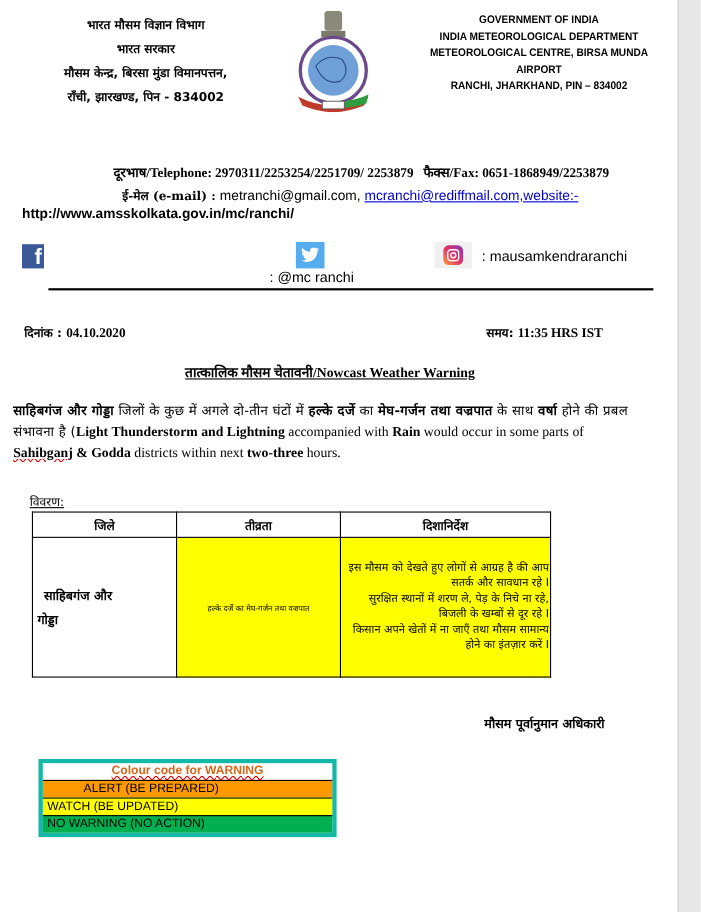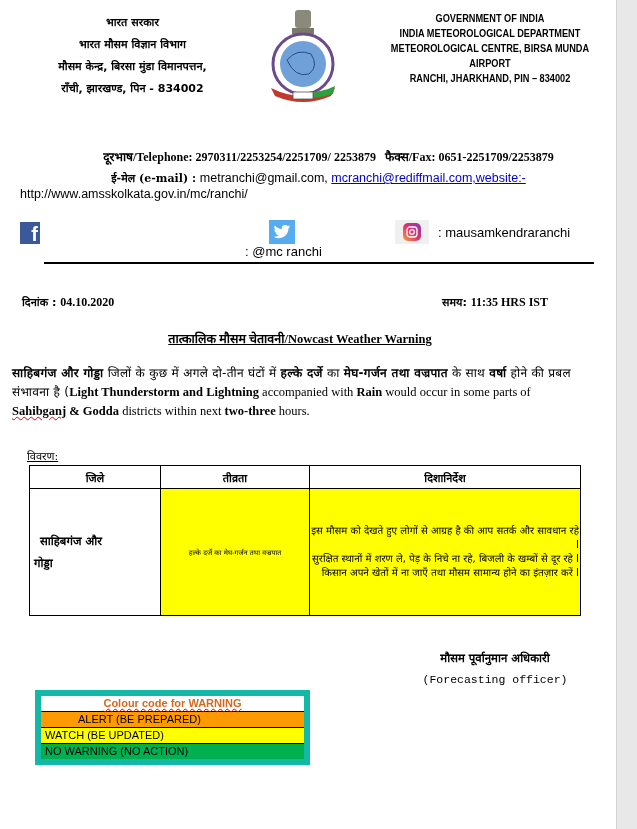--- a/index.html
+++ b/index.html
@@ -6,57 +6,57 @@
   body{width:637px;height:829px;background:#f0f0f0;position:relative;overflow:hidden;font-family:"Liberation Serif",serif;color:#000;}
   .page{position:absolute;left:0;top:0;width:617px;height:829px;background:#fff;}
   .scroll-track{position:absolute;right:0;top:0;width:20px;height:829px;background:#e8e8e8;border-left:1px solid #d0d0d0;}
   .hdr-hi{position:absolute;left:20px;top:12px;width:225px;text-align:center;font-family:"DejaVu Sans",sans-serif;font-weight:bold;font-size:11px;line-height:22px;}
   .hdr-en{position:absolute;left:375px;top:11px;width:230px;text-align:center;font-family:"Liberation Sans",sans-serif;font-weight:bold;font-size:10px;line-height:15px;transform:scaleX(0.92);transform-origin:center;}
   .emblem{position:absolute;left:265px;top:8px;width:76px;height:94px;}
   .contact{position:absolute;left:0;top:148px;width:617px;font-size:12px;}
   .contact .l1{text-align:center;font-weight:bold;margin-left:40px;}
   .contact .l2{text-align:center;font-family:"Liberation Sans",sans-serif;font-size:12.5px;margin-top:5px;margin-left:20px;}
   .contact .l2 a{color:#0000cc;text-decoration:underline;}
-  .contact .l3{font-family:"Liberation Sans",sans-serif;font-size:12.5px;margin-left:20px;margin-top:2px;}
+  .contact .l3{font-family:"Liberation Sans",sans-serif;font-size:12.5px;margin-left:20px;margin-top:2px;font-weight:bold;}
   .social{position:absolute;top:220px;left:0;width:617px;height:30px;font-family:"Liberation Sans",sans-serif;font-size:13px;}
   .soc{position:absolute;display:flex;align-items:center;}
   .fb-icon{width:20px;height:22px;background:#3b5998;color:#fff;font-weight:bold;font-size:20px;display:flex;align-items:flex-end;justify-content:flex-end;font-family:"Liberation Sans",sans-serif;padding-right:2px;box-sizing:border-box;line-height:20px;}
   .tw-icon{width:26px;height:24px;background:#55acee;display:flex;align-items:center;justify-content:center;}
   .ig-wrap{width:34px;height:24px;background:#f0f0f0;display:flex;align-items:center;justify-content:center;}
   .ig-icon{width:18px;height:18px;border-radius:5px;background:linear-gradient(45deg,#f9a13b,#e1306c 50%,#833ab4);display:flex;align-items:center;justify-content:center;}
   .hr{position:absolute;left:44px;top:262px;width:550px;height:2px;background:#000;}
   .date{position:absolute;left:22px;top:294px;font-size:12px;font-weight:bold;}
   .time{position:absolute;left:442px;top:294px;font-size:12px;font-weight:bold;}
   .title{position:absolute;left:0;width:600px;top:330px;text-align:center;font-size:12.5px;font-weight:bold;text-decoration:underline;}
   .body-text{position:absolute;left:12px;top:364px;width:560px;font-size:12.5px;line-height:19px;}
   .body-text .hi{font-family:"DejaVu Sans",sans-serif;font-size:12px;letter-spacing:0.3px;}
   .spell{text-decoration:underline wavy #d00;text-decoration-thickness:1px;}
   .vivran{position:absolute;left:27px;top:448px;font-family:"DejaVu Sans",sans-serif;font-size:11px;text-decoration:underline;}
-  table.warn{position:absolute;left:29px;top:465px;width:552px;border-collapse:collapse;}
+  table.warn{position:absolute;left:29px;top:465px;width:472px;border-collapse:collapse;}
   table.warn td, table.warn th{border:1.5px solid #000;}
   table.warn th{height:20px;font-family:"DejaVu Sans",sans-serif;font-size:11px;font-weight:bold;background:#fff;}
   table.warn td{height:124px;vertical-align:middle;}
   .c1{width:125px;font-family:"DejaVu Sans",sans-serif;font-weight:bold;font-size:11.5px;line-height:22px;padding-left:4px;}
   .c2{width:146px;background:#ffff00;text-align:center;font-family:"DejaVu Sans",sans-serif;font-size:7px;}
   .c3{background:#ffff00;text-align:right;font-family:"DejaVu Sans",sans-serif;font-size:10px;line-height:14px;}
   .sign{position:absolute;left:410px;top:650px;width:170px;text-align:center;}
   .sign .hi{font-family:"DejaVu Sans",sans-serif;font-weight:bold;font-size:11.5px;}
   .sign .en{font-family:"Liberation Mono",monospace;font-size:11.5px;margin-top:8px;}
-  .legend{position:absolute;left:35px;top:690px;width:263px;border:6px solid #14b8a6;font-family:"Liberation Sans",sans-serif;font-size:11px;}
+  .legend{position:absolute;left:35px;top:690px;width:263px;border:4px solid #14b8a6;font-family:"Liberation Sans",sans-serif;font-size:11px;}
   .legend div{height:15px;line-height:15px;padding-left:4px;border-top:1px solid #000;}
   .legend .lh{border-top:none;text-align:center;color:#d2691e;font-weight:bold;background:#fff;padding-left:0;}
 </style>
 </head>
 <body>
 
 <div class="page">
 
   <div class="hdr-hi">
+    <div>भारत मौसम विज्ञान विभाग</div>
     <div>भारत सरकार</div>
-    <div>भारत मौसम विज्ञान विभाग</div>
     <div>मौसम केन्द्र, बिरसा मुंडा विमानपत्तन,</div>
     <div>राँची,  झारखण्ड, पिन - 834002</div>
   </div>
 
   <div class="emblem">
     <svg width="76" height="94" viewBox="0 0 76 94">
       <rect x="30" y="2" width="16" height="18" rx="3" fill="#8a8a7a"></rect>
       <rect x="27" y="20" width="22" height="6" fill="#7a7a6a"></rect>
       <circle cx="38" cy="56" r="30" fill="#fff" stroke="#6a4a8a" stroke-width="3"></circle>
       <circle cx="38" cy="56" r="23" fill="#6fa0d8"></circle>
@@ -69,21 +69,21 @@
 
   <div class="hdr-en">
     <div>GOVERNMENT OF INDIA</div>
     <div>INDIA METEOROLOGICAL DEPARTMENT</div>
     <div>METEOROLOGICAL CENTRE, BIRSA MUNDA AIRPORT</div>
     <div>RANCHI, JHARKHAND, PIN – 834002</div>
   </div>
 
   <div class="contact">
     <div class="l1">
-      <span>दूरभाष/Telephone: </span><span>2970311/2253254/2251709/ 2253879</span>&nbsp;&nbsp;&nbsp;<span>फैक्स/Fax: </span><span>0651-2251709/2253879</span>
+      <span>दूरभाष/Telephone: </span><span>2970311/2253254/2251709/ 2253879</span>&nbsp;&nbsp;&nbsp;<span>फैक्स/Fax: </span><span>0651-1868949/2253879</span>
     </div>
     <div class="l2">
       <span style="font-family:'DejaVu Serif',serif;font-weight:bold;font-size:11px;">ई-मेल (e-mail) : </span><span>metranchi@gmail.com, </span><a>mcranchi@rediffmail.com,website:-</a>
     </div>
     <div class="l3">http://www.amsskolkata.gov.in/mc/ranchi/</div>
   </div>
 
   <div class="social">
     <div class="soc" style="left:20px;top:2px;">
       <span class="fb-icon">f</span>
@@ -143,21 +143,20 @@
         <div>इस मौसम को देखते हुए लोगों से आग्रह है की आप सतर्क और सावधान रहे I</div>
         <div>सुरक्षित स्थानों में शरण ले, पेड़ के निचे ना रहे,  बिजली के खम्बों से दूर रहे I</div>
         <div>किसान अपने खेतों में ना जाएँ तथा मौसम सामान्य होने का इंतज़ार करें I</div>
       </td>
     </tr>
   </tbody>
     </table>
 
   <div class="sign">
     <div class="hi">मौसम पूर्वानुमान अधिकारी</div>
-    <div class="en">(Forecasting officer)</div>
   </div>
 
   <div class="legend">
     <div class="lh"><span class="spell">Colour code for WARNING</span></div>
     <div style="background:#ff9900;padding-left:37px;">ALERT (BE PREPARED)</div>
     <div style="background:#ffff00;">WATCH (BE UPDATED)</div>
     <div style="background:#00b050;">NO WARNING (NO ACTION)</div>
   </div>
 </div>
 

